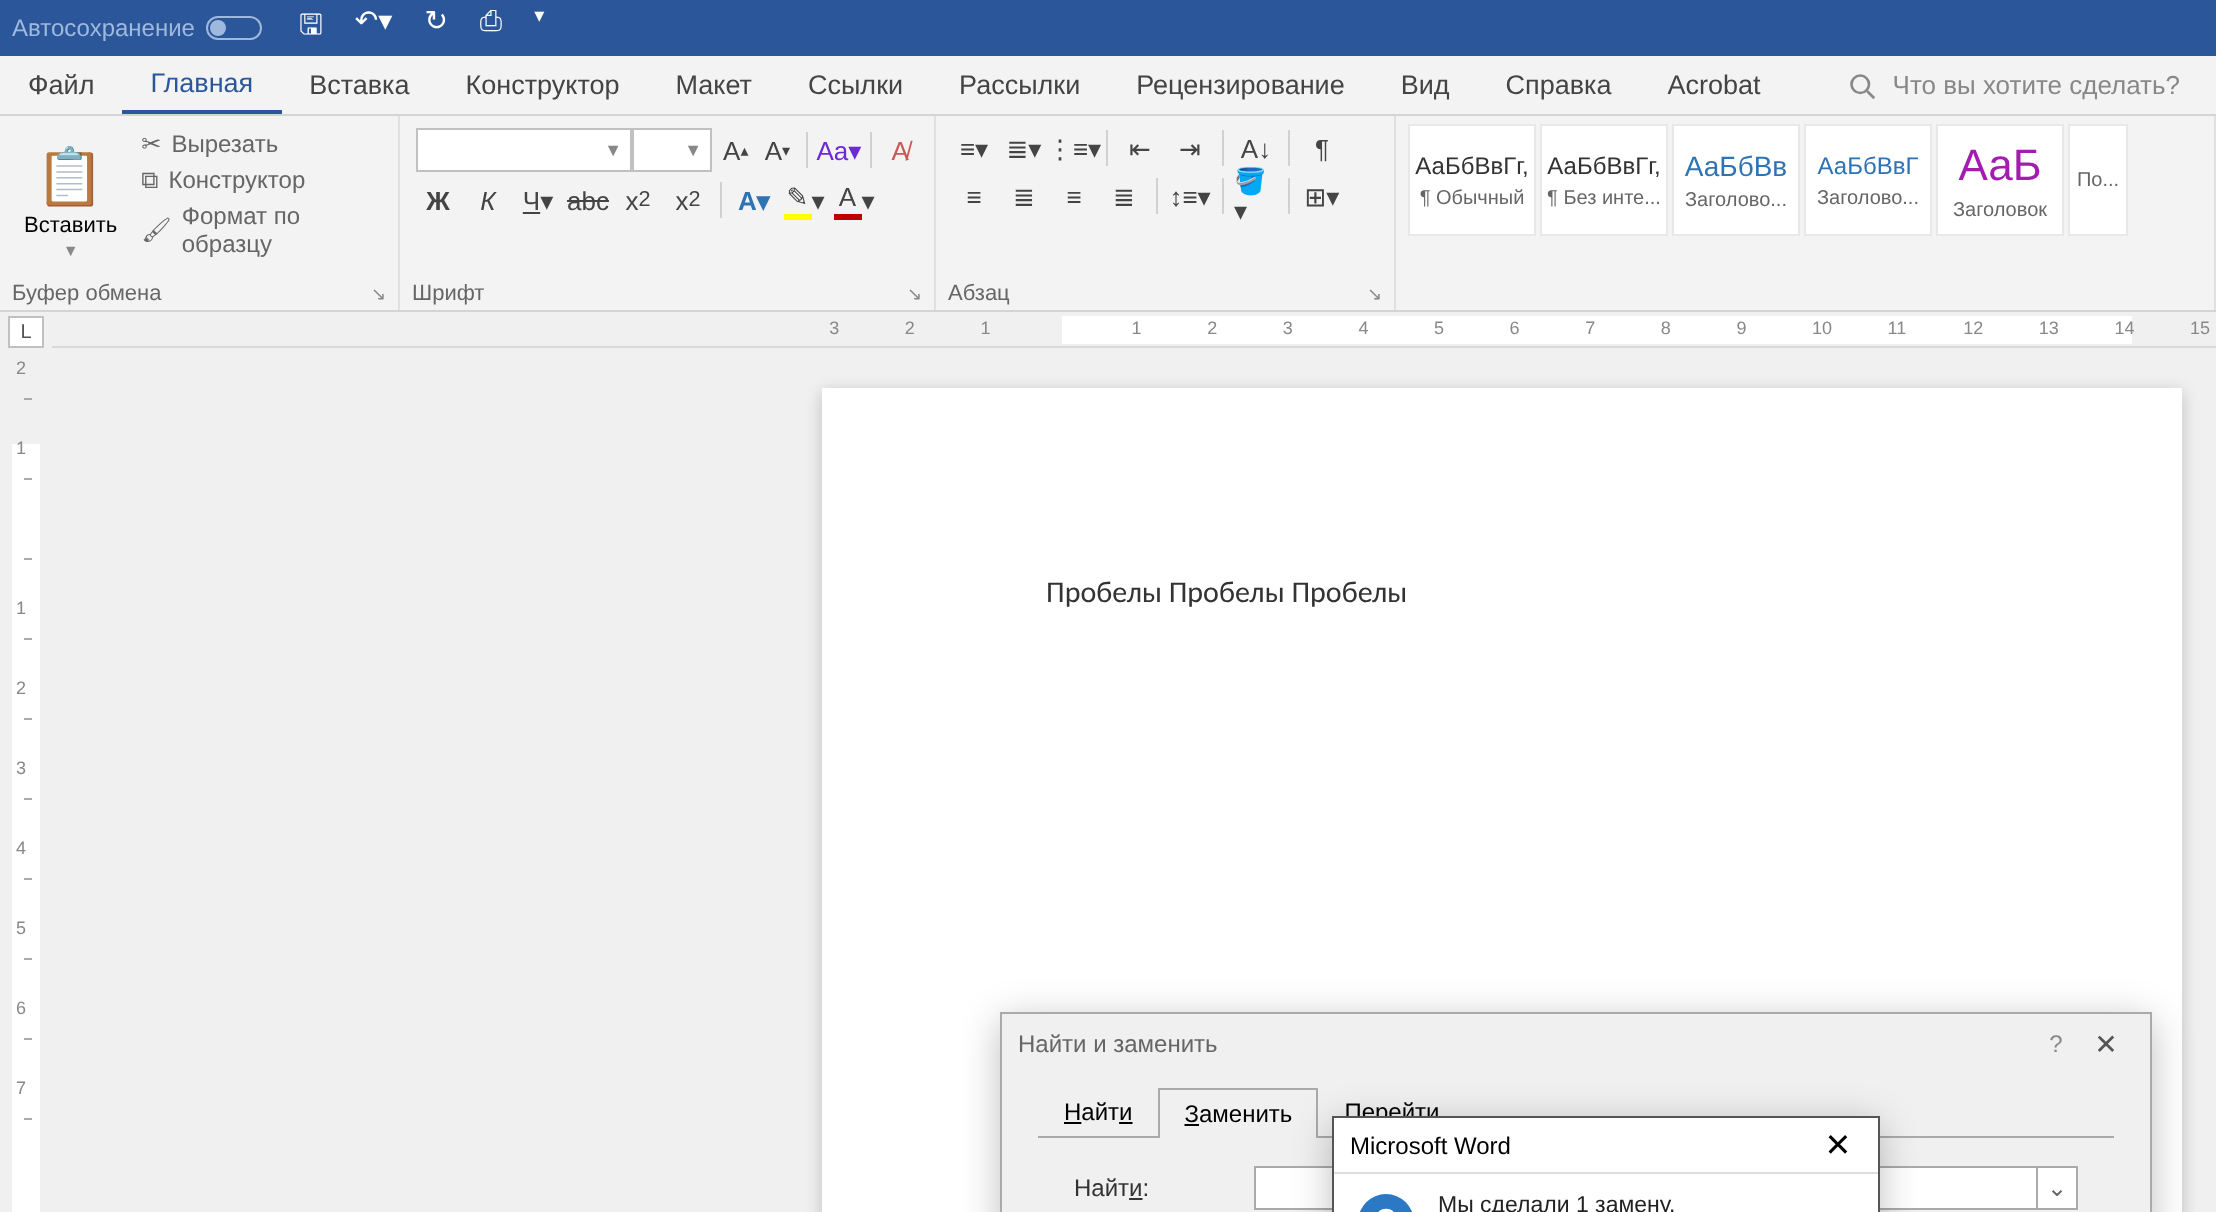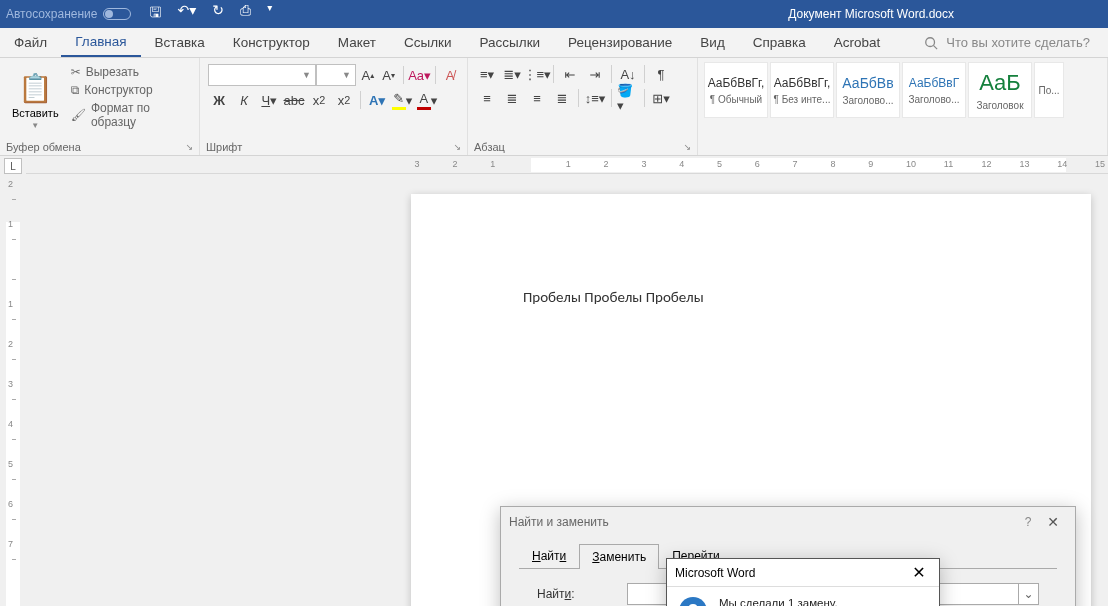--- a/index.html
+++ b/index.html
@@ -82,21 +82,20 @@
     <span>Автосохранение</span>
     <span class="tb-switch"></span>
   </div>
   <div class="tb-qat">
     <span>🖫</span>
     <span>↶▾</span>
     <span>↻</span>
     <span>⎙</span>
     <span style="font-size:10px">▾</span>
   </div>
-  <div class="tb-title">Документ Microsoft Word.docx</div>
 </div>
 
 <div class="tabs">
   <div class="tab">Файл</div>
   <div class="tab active">Главная</div>
   <div class="tab">Вставка</div>
   <div class="tab">Конструктор</div>
   <div class="tab">Макет</div>
   <div class="tab">Ссылки</div>
   <div class="tab">Рассылки</div>
@@ -152,21 +151,21 @@
               <span style="margin-left:auto;font-size:9px;color:#888">▼</span>
             </div>
           <div class="finput" style="width:40px">
               <span></span>
               <span style="margin-left:auto;font-size:9px;color:#888">▼</span>
             </div>
         </div>
         <div class="rbtn">A<sup style="font-size:8px">▴</sup></div>
         <div class="rbtn">A<sup style="font-size:8px">▾</sup></div>
         <div class="sep"></div>
-        <div class="rbtn" style="color:#be185d">Aa▾</div>
+        <div class="rbtn" style="color:#6d28d9">Aa▾</div>
         <div class="sep"></div>
         <div class="rbtn" style="color:#C55">A̸</div>
       </div>
       <div class="row">
         <div class="rbtn">
             <b>Ж</b>
           </div>
         <div class="rbtn">
             <i>К</i>
           </div>
@@ -240,21 +239,21 @@
           </div>
         <div class="stbox">
             <span class="prev" style="color:#2E74B5;font-size:14px">АаБбВв</span>
             <span>Заголово...</span>
           </div>
         <div class="stbox">
             <span class="prev" style="color:#2E74B5">АаБбВвГ</span>
             <span>Заголово...</span>
           </div>
         <div class="stbox">
-            <span class="prev" style="color:#15803d;font-size:22px">АаБ</span>
+            <span class="prev" style="color:#a21caf;font-size:22px">АаБ</span>
             <span>Заголовок</span>
           </div>
         <div class="stbox" style="width:30px">
             <span>По...</span>
           </div>
       </div>
     </div>
   </div>
 </div>
 

